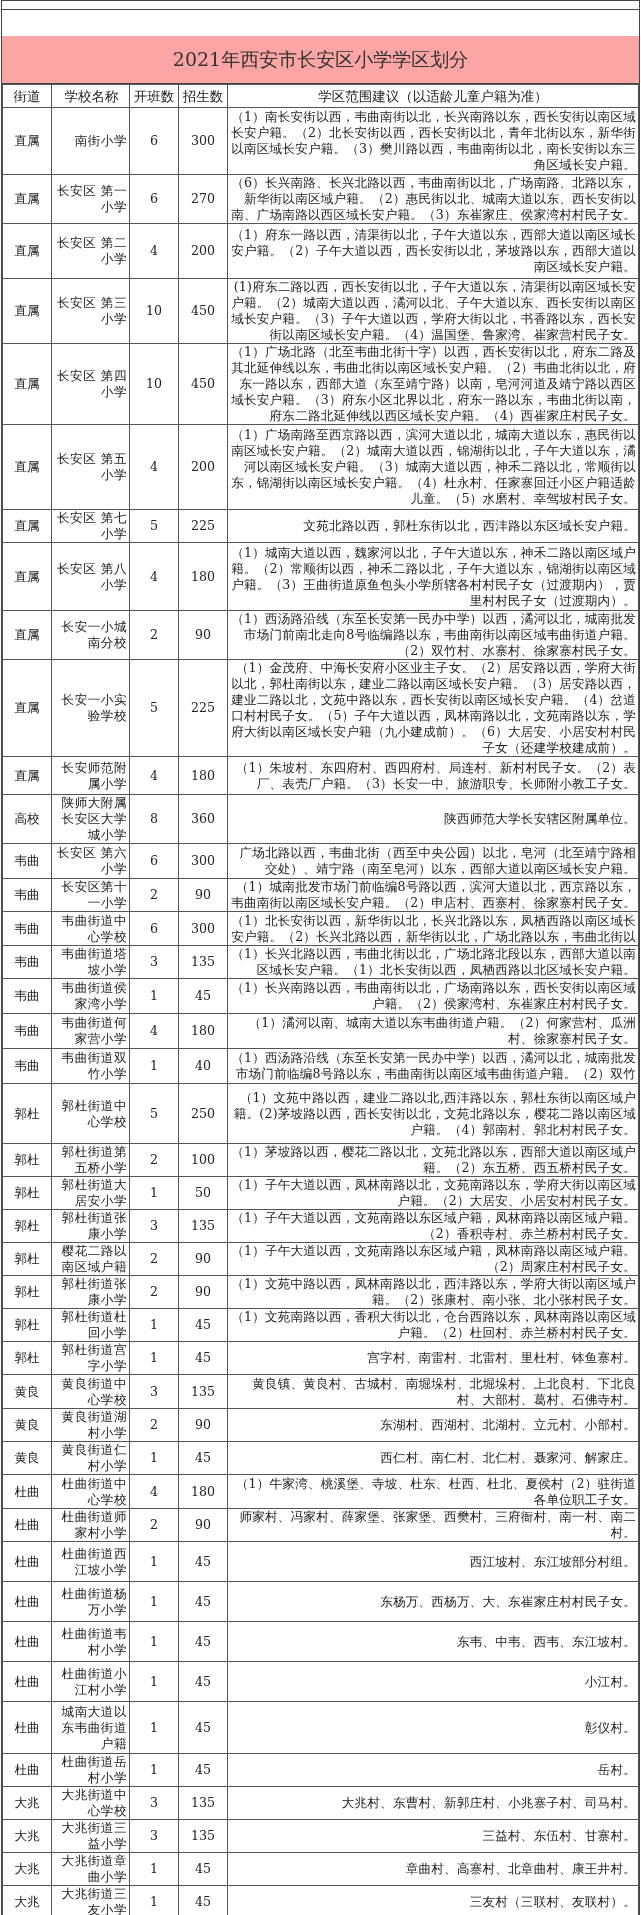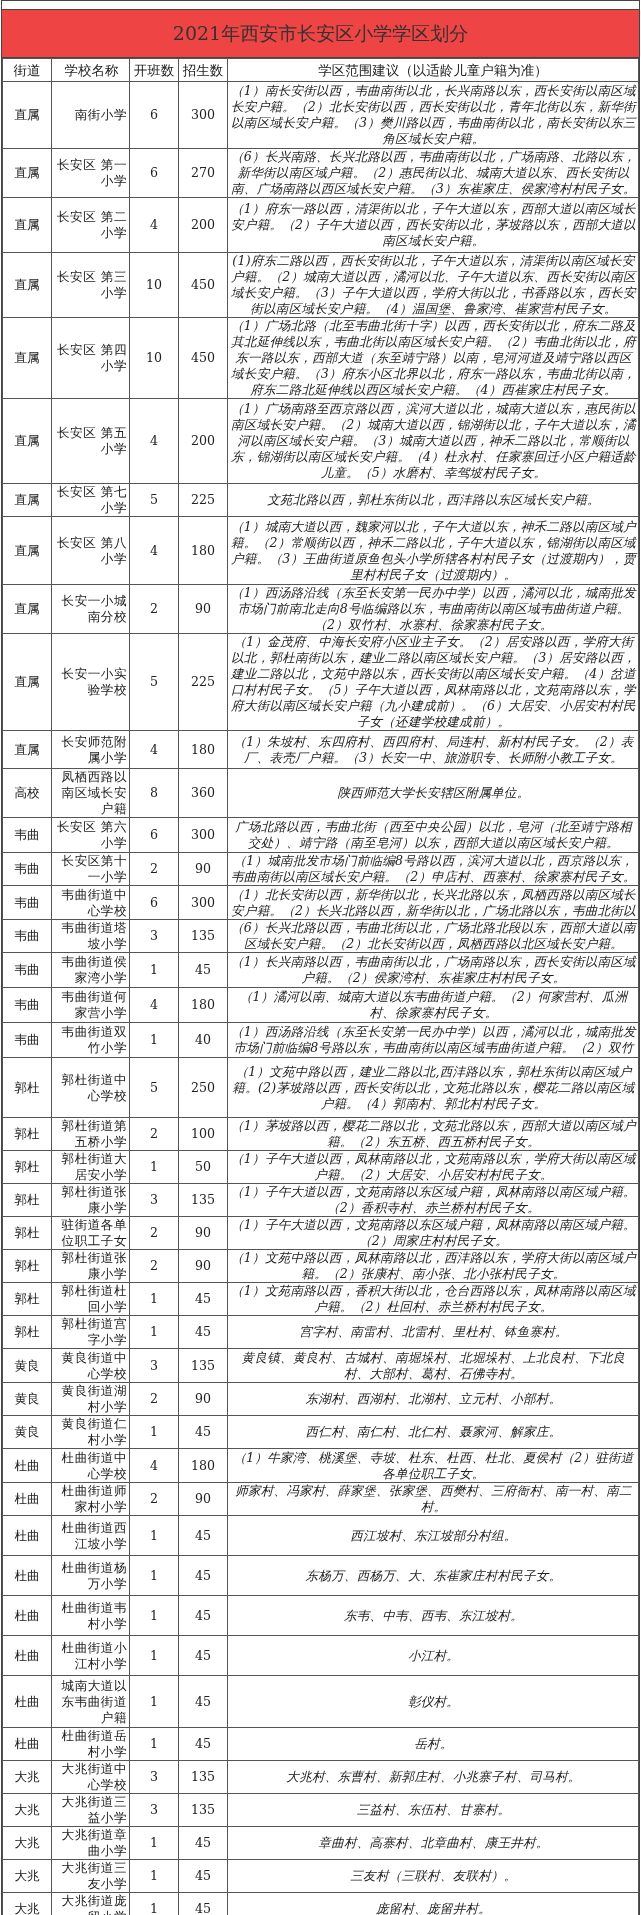--- a/index.html
+++ b/index.html
@@ -1,27 +1,27 @@
 <!DOCTYPE html>
 <html><head>
 <meta charset="utf-8">
 <style>
   html,body{margin:0;padding:0;background:#fff;}
   body{width:641px;height:1915px;overflow:hidden;font-family:"DejaVu Serif","Liberation Serif",serif;color:#222;}
   .sheet{position:relative;width:639px;margin-left:1px;border:1.5px solid #444;box-sizing:border-box;}
   .topstrip{height:8px;background:#fff;border-bottom:1.5px solid #444;}
-  .title{height:47px;background:#ef4444;display:flex;align-items:center;justify-content:center;font-size:19px;color:#333;border-bottom:1px solid #444;}
+  .title{height:47px;background:#fca5a5;display:flex;align-items:center;justify-content:center;font-size:19px;color:#333;border-bottom:1px solid #444;margin-top:26px;}
   table{border-collapse:collapse;width:100%;table-layout:fixed;}
   td,th{border:1px solid #555;font-weight:normal;font-size:12.6px;line-height:16px;padding:0 2px;vertical-align:middle;overflow:hidden;}
   col.c1{width:49px;} col.c2{width:78px;} col.c3{width:49px;} col.c4{width:49px;}
   th{height:22px;font-size:13.5px;margin-top:48px;}
   th.h2{text-align:center;padding-left:4px;}
   td.street,td.num{text-align:center;}
   td.school{text-align:right;padding-left:3px;letter-spacing:0.5px;}
-  td.range{text-align:center;padding-left:3px;letter-spacing:0.2px;font-style:italic;}
+  td.range{text-align:right;padding-left:3px;letter-spacing:0.2px;}
 </style>
 </head>
 <body>
 
 <div class="sheet">
   <div class="topstrip"></div>
   <div class="title">2021年西安市长安区小学学区划分</div>
   <table>
     <colgroup>
         <col class="c1">
@@ -112,21 +112,21 @@
         </tr>
         <tr style="height: 38px;">
           <td class="street">直属</td>
           <td class="school">长安师范附属小学</td>
           <td class="num">4</td>
           <td class="num">180</td>
           <td class="range">（1）朱坡村、东四府村、西四府村、局连村、新村村民子女。（2）表厂、表壳厂户籍。（3）长安一中、旅游职专、长师附小教工子女。</td>
         </tr>
         <tr style="height: 49px;">
           <td class="street">高校</td>
-          <td class="school">凤栖西路以南区域长安户籍</td>
+          <td class="school">陕师大附属长安区大学城小学</td>
           <td class="num">8</td>
           <td class="num">360</td>
           <td class="range">陕西师范大学长安辖区附属单位。</td>
         </tr>
         <tr style="height: 35px;">
           <td class="street">韦曲</td>
           <td class="school">长安区 第六小学</td>
           <td class="num">6</td>
           <td class="num">300</td>
           <td class="range">广场北路以西，韦曲北街（西至中央公园）以北，皂河（北至靖宁路相交处）、靖宁路（南至皂河）以东，西部大道以南区域长安户籍。</td>
@@ -143,21 +143,21 @@
           <td class="school">韦曲街道中心学校</td>
           <td class="num">6</td>
           <td class="num">300</td>
           <td class="range">（1）北长安街以西，新华街以北，长兴北路以东，凤栖西路以南区域长安户籍。（2）长兴北路以西，新华街以北，广场北路以东，韦曲北街以</td>
         </tr>
         <tr style="height: 33px;">
           <td class="street">韦曲</td>
           <td class="school">韦曲街道塔坡小学</td>
           <td class="num">3</td>
           <td class="num">135</td>
-          <td class="range">（6）长兴北路以西，韦曲北街以北，广场北路北段以东，西部大道以南区域长安户籍。（2）北长安街以西，凤栖西路以北区域长安户籍。</td>
+          <td class="range">（1）长兴北路以西，韦曲北街以北，广场北路北段以东，西部大道以南区域长安户籍。（1）北长安街以西，凤栖西路以北区域长安户籍。</td>
         </tr>
         <tr style="height: 35px;">
           <td class="street">韦曲</td>
           <td class="school">韦曲街道侯家湾小学</td>
           <td class="num">1</td>
           <td class="num">45</td>
           <td class="range">（1）长兴南路以西，韦曲南街以北，广场南路以东，西长安街以南区域户籍。（2）侯家湾村、东崔家庄村村民子女。</td>
         </tr>
         <tr style="height: 35px;">
           <td class="street">韦曲</td>
@@ -196,21 +196,21 @@
         </tr>
         <tr style="height: 33px;">
           <td class="street">郭杜</td>
           <td class="school">郭杜街道张康小学</td>
           <td class="num">3</td>
           <td class="num">135</td>
           <td class="range">（1）子午大道以西，文苑南路以东区域户籍，凤林南路以南区域户籍。（2）香积寺村、赤兰桥村村民子女。</td>
         </tr>
         <tr style="height: 32px;">
           <td class="street">郭杜</td>
-          <td class="school">驻街道各单位职工子女</td>
+          <td class="school">樱花二路以南区域户籍</td>
           <td class="num">2</td>
           <td class="num">90</td>
           <td class="range">（1）子午大道以西，文苑南路以东区域户籍，凤林南路以南区域户籍。（2）周家庄村村民子女。</td>
         </tr>
         <tr style="height: 33px;">
           <td class="street">郭杜</td>
           <td class="school">郭杜街道张康小学</td>
           <td class="num">2</td>
           <td class="num">90</td>
           <td class="range">（1）文苑中路以西，凤林南路以北，西沣路以东，学府大街以南区域户籍。（2）张康村、南小张、北小张村民子女。</td>

